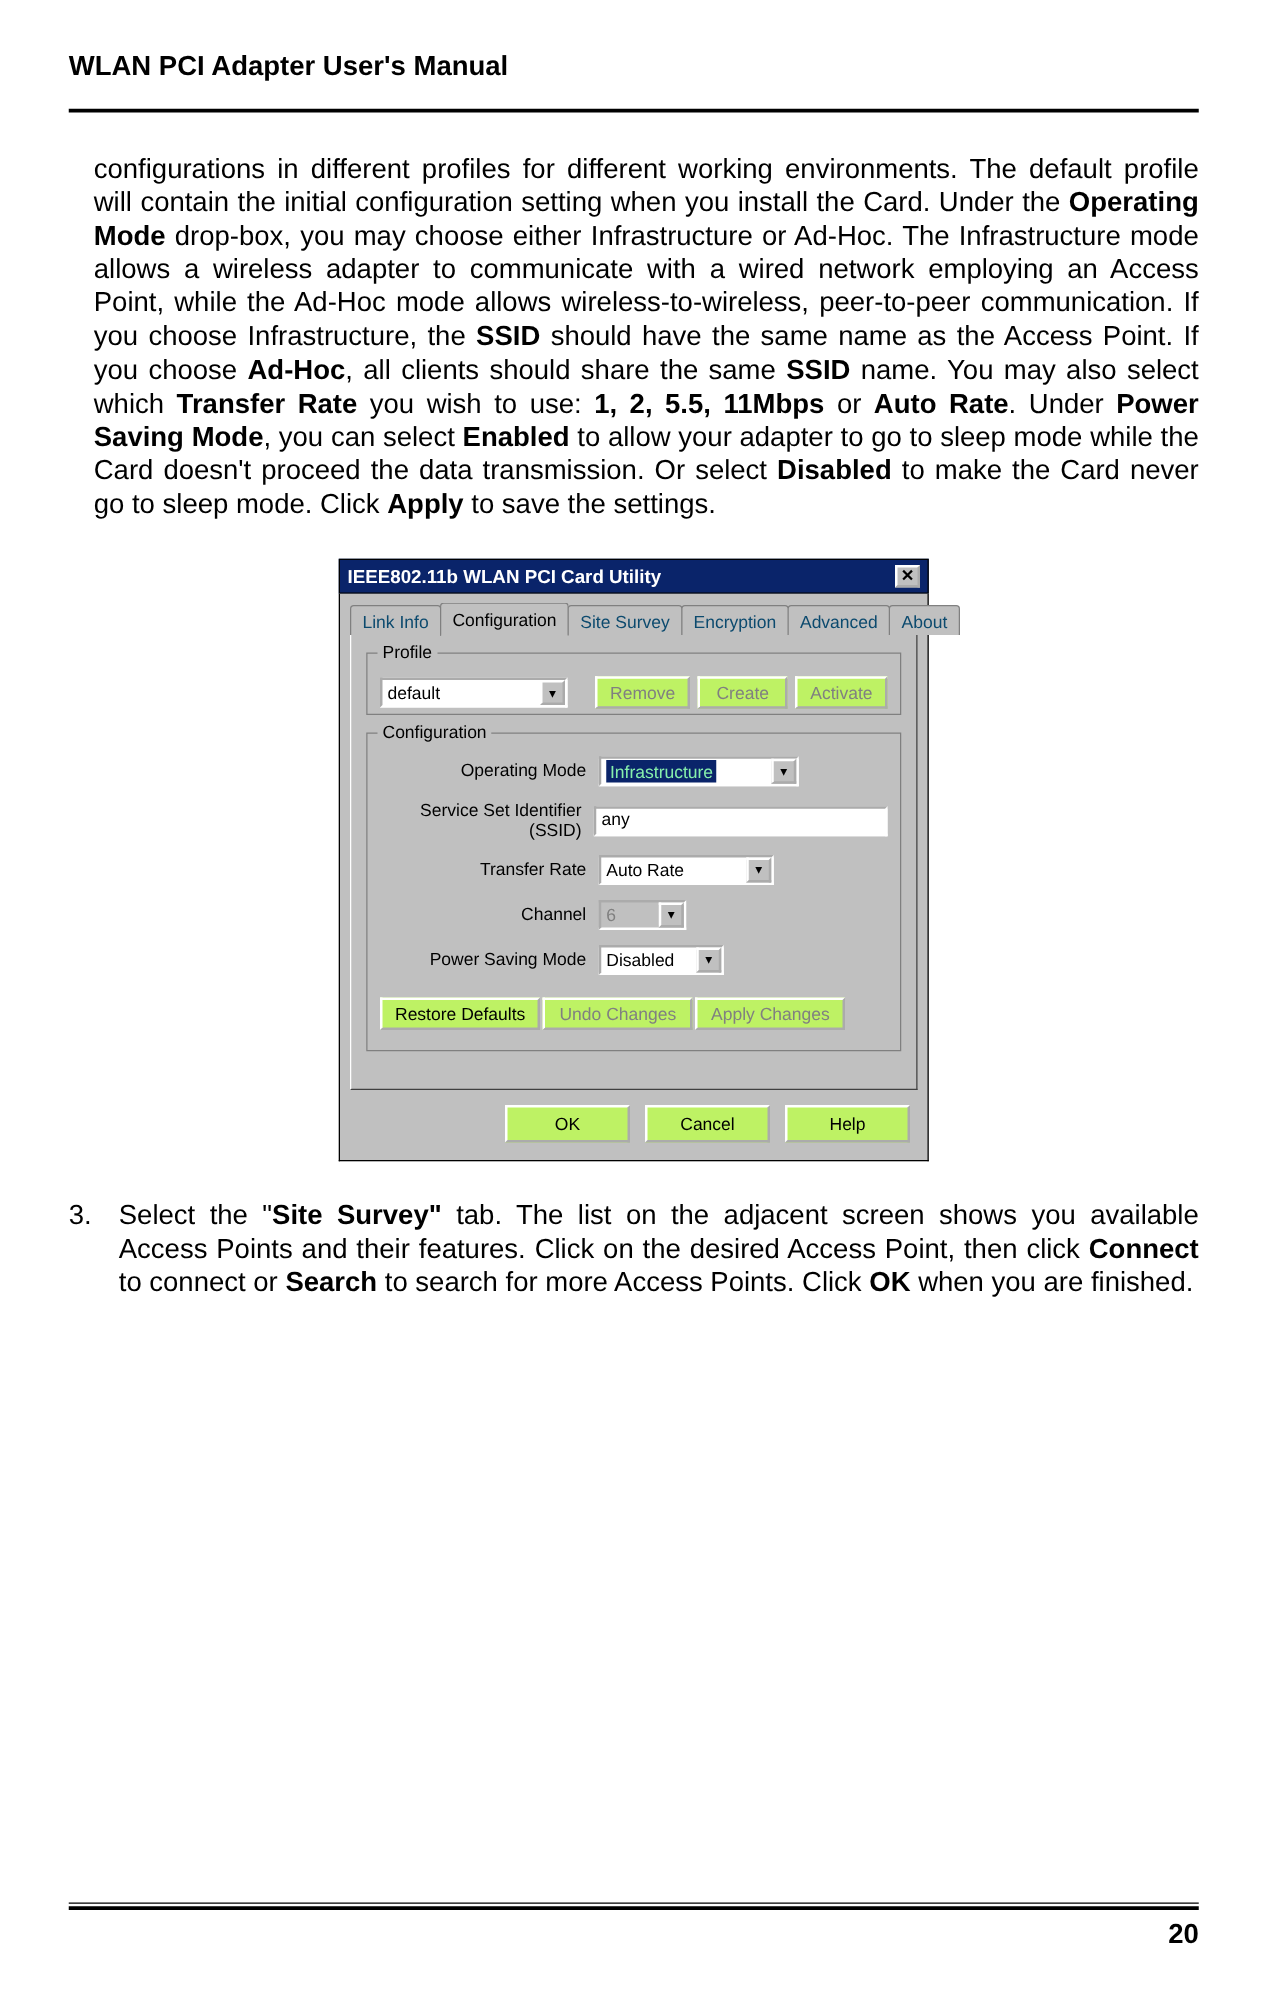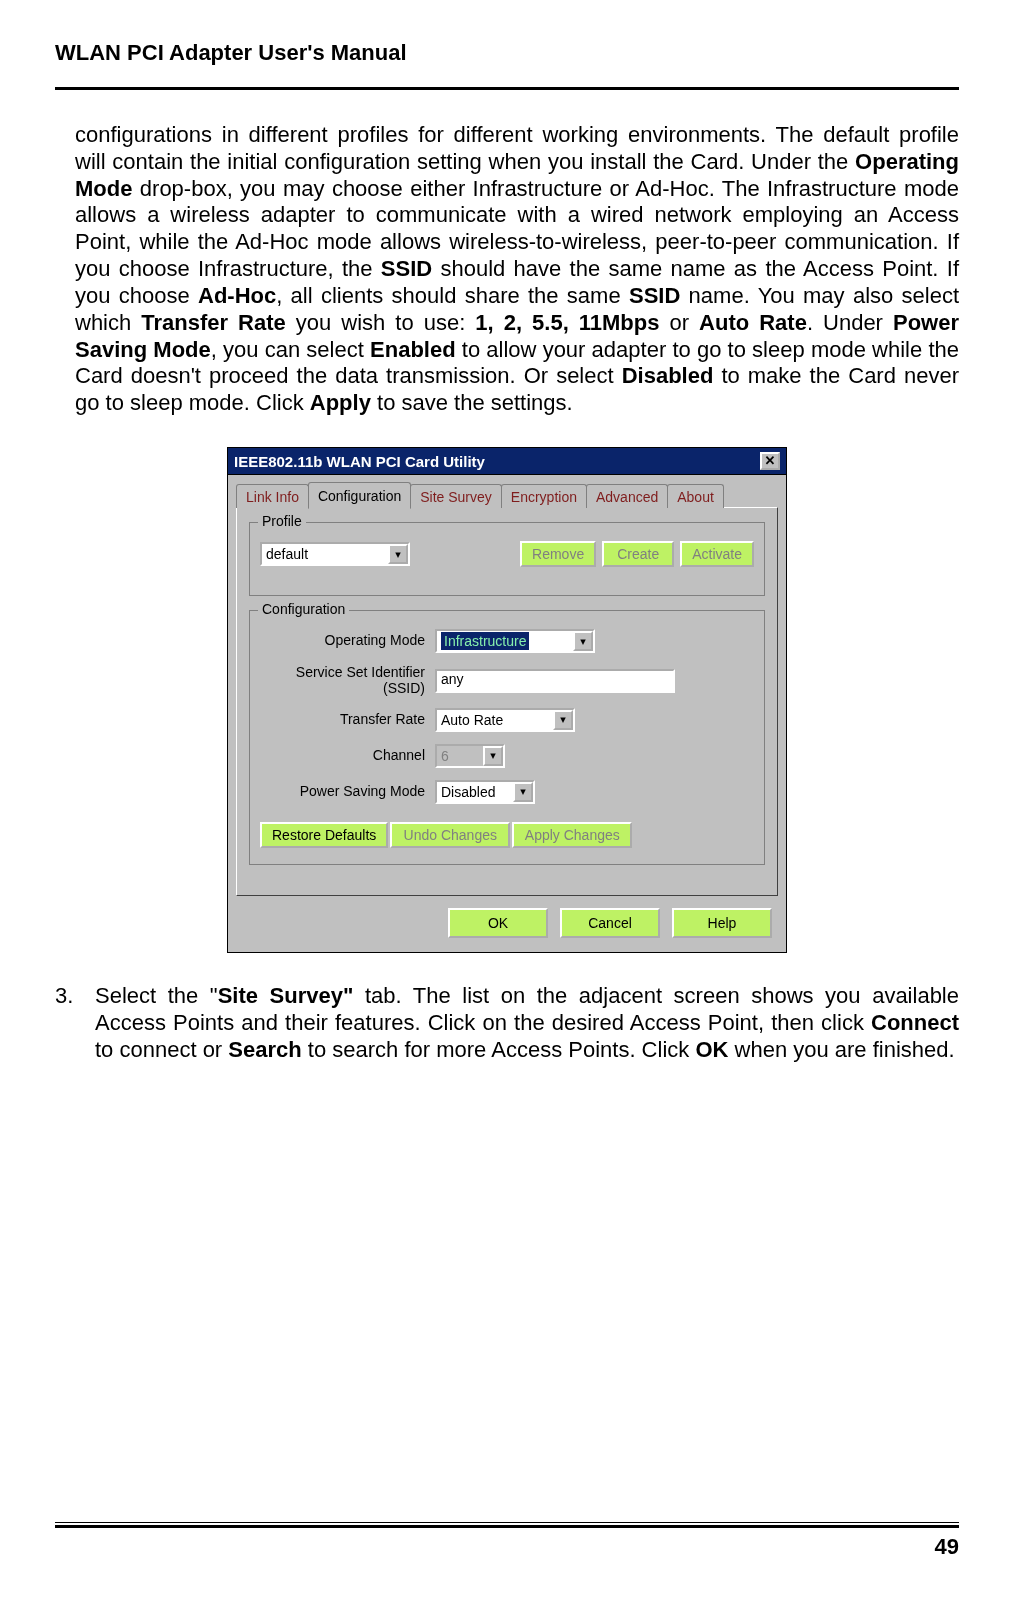--- a/index.html
+++ b/index.html
@@ -19,21 +19,21 @@
   .hr-top { border: none; border-top: 3px solid #000; margin-bottom: 32px; }
   .body-para {
     font-size: 22px;
     line-height: 1.22;
     text-align: justify;
     margin-left: 20px;
   }
   .b { font-weight: bold; }
   .screenshot {
     margin: 30px auto 30px auto;
-    width: 560px;
+    width: 472px;
   }
   .titlebar {
     background: #0a246a;
     color: #fff;
     font-weight: bold;
     font-size: 15px;
     padding: 4px 6px;
     display: flex;
     align-items: center;
     justify-content: space-between;
@@ -68,42 +68,42 @@
     border: 1px solid #808080;
     border-bottom: none;
     border-top-left-radius: 3px;
     border-top-right-radius: 3px;
     padding: 4px 9px 3px 9px;
     margin-right: -1px;
     color: #000;
     font-size: 14px;
     white-space: nowrap;
   }
-  .tab.inactive { color: #7f1d1d; }
+  .tab.inactive { color: #0c4a6e; }
   .tab.active {
     background: #c0c0c0;
     border-bottom: 1px solid #c0c0c0;
     position: relative;
     top: 1px;
     padding-top: 5px;
     padding-bottom: 4px;
     font-weight: normal;
   }
   .tab-content {
     border: 1px solid #fff;
     border-right-color: #404040;
     border-bottom-color: #404040;
     background: #c0c0c0;
     padding: 14px 12px 16px 12px;
     position: relative;
     z-index: 1;
   }
   .groupbox {
     border: 1px solid #808080;
-    padding: 18px 10px 28px 10px;
+    padding: 18px 10px 4px 10px;
     margin-bottom: 14px;
     position: relative;
   }
   .groupbox .legend {
     position: absolute;
     top: -10px; left: 8px;
     background: #c0c0c0;
     padding: 0 4px;
     font-size: 14px;
   }
@@ -297,14 +297,14 @@
 <div class="step3">
   <div class="num">3.</div>
   <div class="txt">
     <span>Select the "</span><span class="b">Site Survey"</span><span> tab. The list on the adjacent screen shows you available Access Points and their features. Click on the desired Access Point, then click </span><span class="b">Connect</span><span> to connect or </span><span class="b">Search</span><span> to search for more Access Points. Click </span><span class="b">OK</span><span> when you are finished.</span>
   </div>
 </div>
 
 <div class="footer">
   <hr class="hr-bot1">
   <hr class="hr-bot2">
-  <div class="pagenum">49</div>
+  <div class="pagenum">20</div>
 </div>
 
 </body></html>

